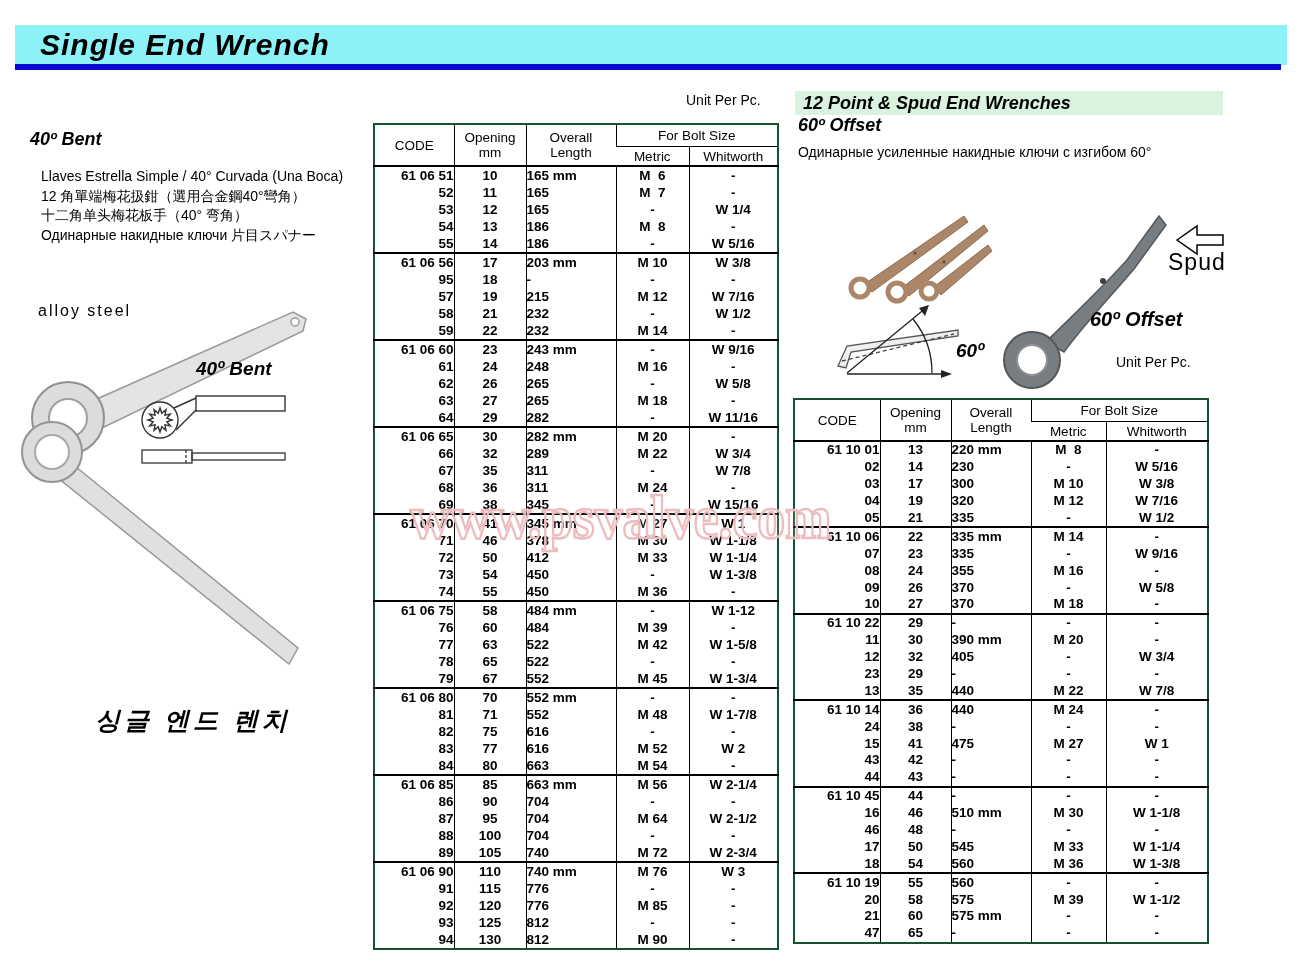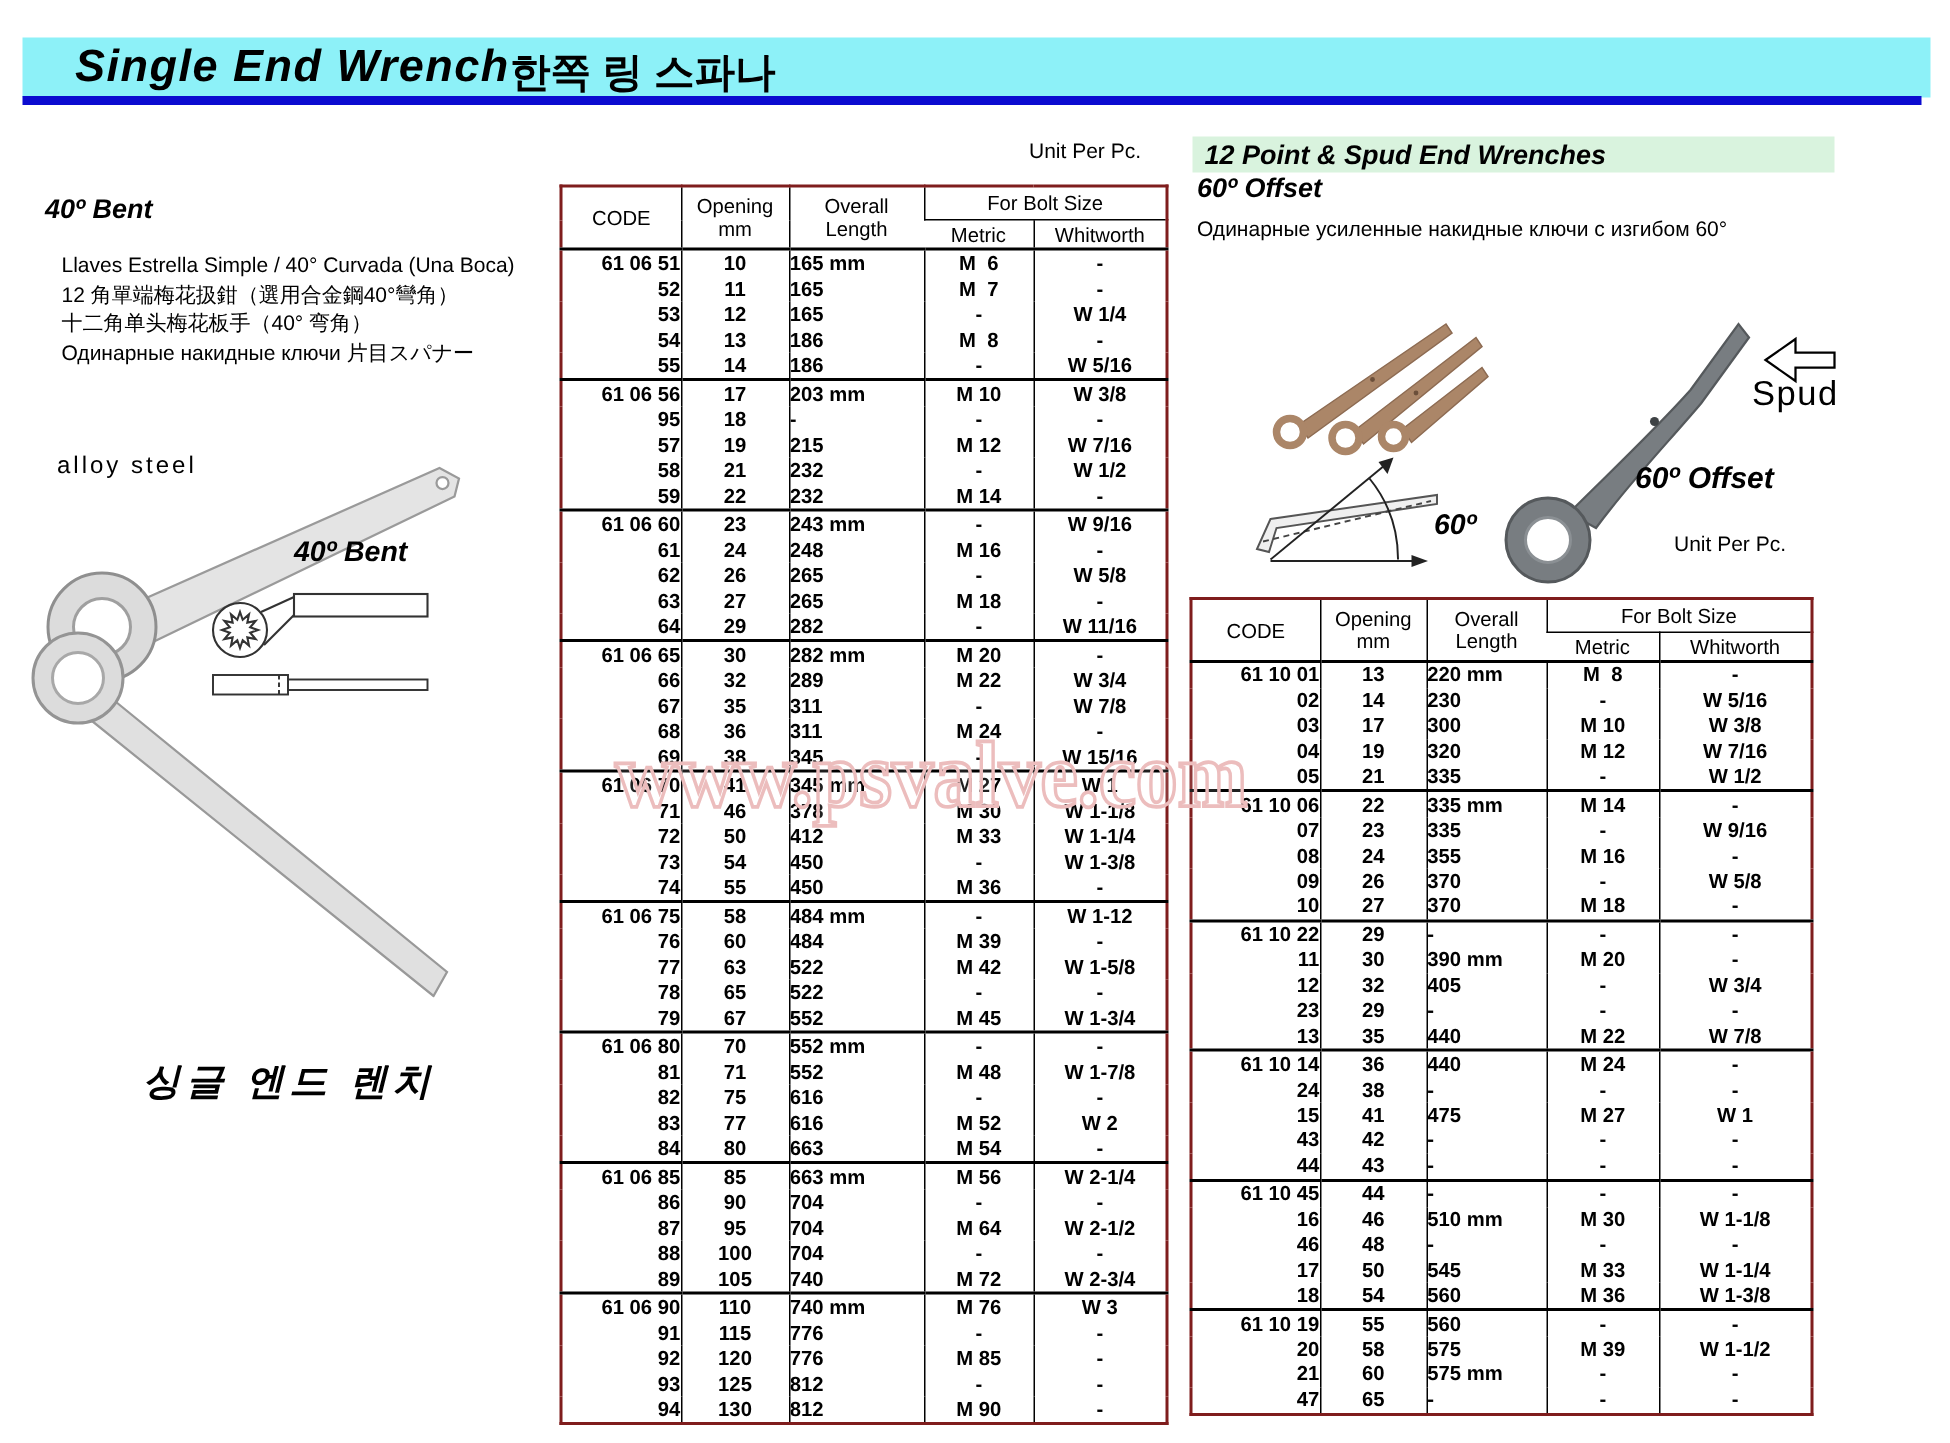--- a/index.html
+++ b/index.html
@@ -3,21 +3,21 @@
 <meta charset="utf-8">
 <style>
   html,body{margin:0;padding:0;background:#fff;}
   .page{position:relative;width:1300px;height:962px;background:#ffffff;overflow:hidden;
         font-family:"Liberation Sans",sans-serif;color:#000;}
   .abs{position:absolute;}
 
   
   .title-bar{left:15px;top:25px;width:1272px;height:40px;background:#8df1f8;}
   .blue-rule{left:15px;top:64px;width:1266px;height:6px;background:#0b0bd0;}
-  .title-en{left:50px;top:28px;font-size:30px;font-weight:bold;font-style:italic;letter-spacing:1px;text-align:center;}
+  .title-en{left:40px;top:28px;font-size:30px;font-weight:bold;font-style:italic;letter-spacing:1px;text-align:center;}
   .title-ko{left:340px;top:30px;font-size:27px;font-weight:bold;}
 
   
   .hl-green{background:#d9f3de;}
   .heading{font-size:18px;font-weight:bold;font-style:italic;line-height:24px;white-space:nowrap;}
   .subheading{font-size:18px;font-weight:bold;font-style:italic;white-space:nowrap;}
   .desc{font-size:14px;line-height:19.5px;white-space:nowrap;}
   .desc-r{font-size:14px;line-height:21px;white-space:nowrap;}
   .unit-label{font-size:14px;white-space:nowrap;}
   .alloy{left:38px;top:302px;font-size:16px;letter-spacing:2px;}
@@ -27,21 +27,21 @@
   .offset-label{left:1090px;top:308px;font-size:20px;font-weight:bold;font-style:italic;}
   .angle-label{left:956px;top:340px;font-size:19px;font-weight:bold;font-style:italic;}
 
   
   .watermark{left:410px;top:482px;z-index:6;pointer-events:none;
              font-family:"Liberation Serif",serif;font-weight:bold;font-size:62px;
              color:rgba(255,255,255,0.12);-webkit-text-stroke:2.5px #ecbdbd;
              transform:scaleX(0.9);transform-origin:left top;white-space:nowrap;}
 
   
-  table.spec-table{border-collapse:collapse;table-layout:fixed;border:2px solid #7f1d1d;background:transparent;}
+  table.spec-table{border-collapse:collapse;table-layout:fixed;border:2px solid #14532d;background:transparent;}
   .spec-table th,.spec-table td{padding:0;overflow:hidden;}
   .spec-table th{font-weight:normal;font-size:13.5px;text-align:center;vertical-align:middle;}
   .spec-table td{font-size:13.5px;font-weight:bold;line-height:16px;vertical-align:middle;}
   .tbl-left td{height:17px;}
   .tbl-right td{height:16.9px;}
   .spec-table th + th, .spec-table td + td{border-left:1px solid #000;}
   .spec-table thead tr:first-child th{height:21px;}
   .spec-table thead tr:last-child th{height:18px;border-bottom:2px solid #000;}
   .spec-table th.h-span{border-bottom:2px solid #000;}
   .spec-table th.h-bolt{border-bottom:1px solid #000;}
@@ -55,21 +55,20 @@
   .td-whit{text-align:center;}
 </style>
 </head>
 <body>
 
 <div class="page">
 
   <div class="abs title-bar"></div>
   <div class="abs blue-rule"></div>
   <div class="abs title-en">Single End Wrench</div>
-  <div class="abs title-ko">한쪽 링 스파나</div>
 
   <div class="abs subheading" style="left:30px;top:129px;">40º Bent</div>
   <div class="abs" style="left:25px;top:167px;margin-left:16px;">
     <div class="desc">Llaves Estrella Simple / 40° Curvada (Una Boca)</div>
     <div class="desc">12 角單端梅花扱鉗（選用合金鋼40°彎角）</div>
     <div class="desc">十二角单头梅花板手（40° 弯角）</div>
     <div class="desc">Одинарные накидные ключи 片目スパナー</div>
   </div>
   <div class="abs alloy">alloy  steel</div>
 

